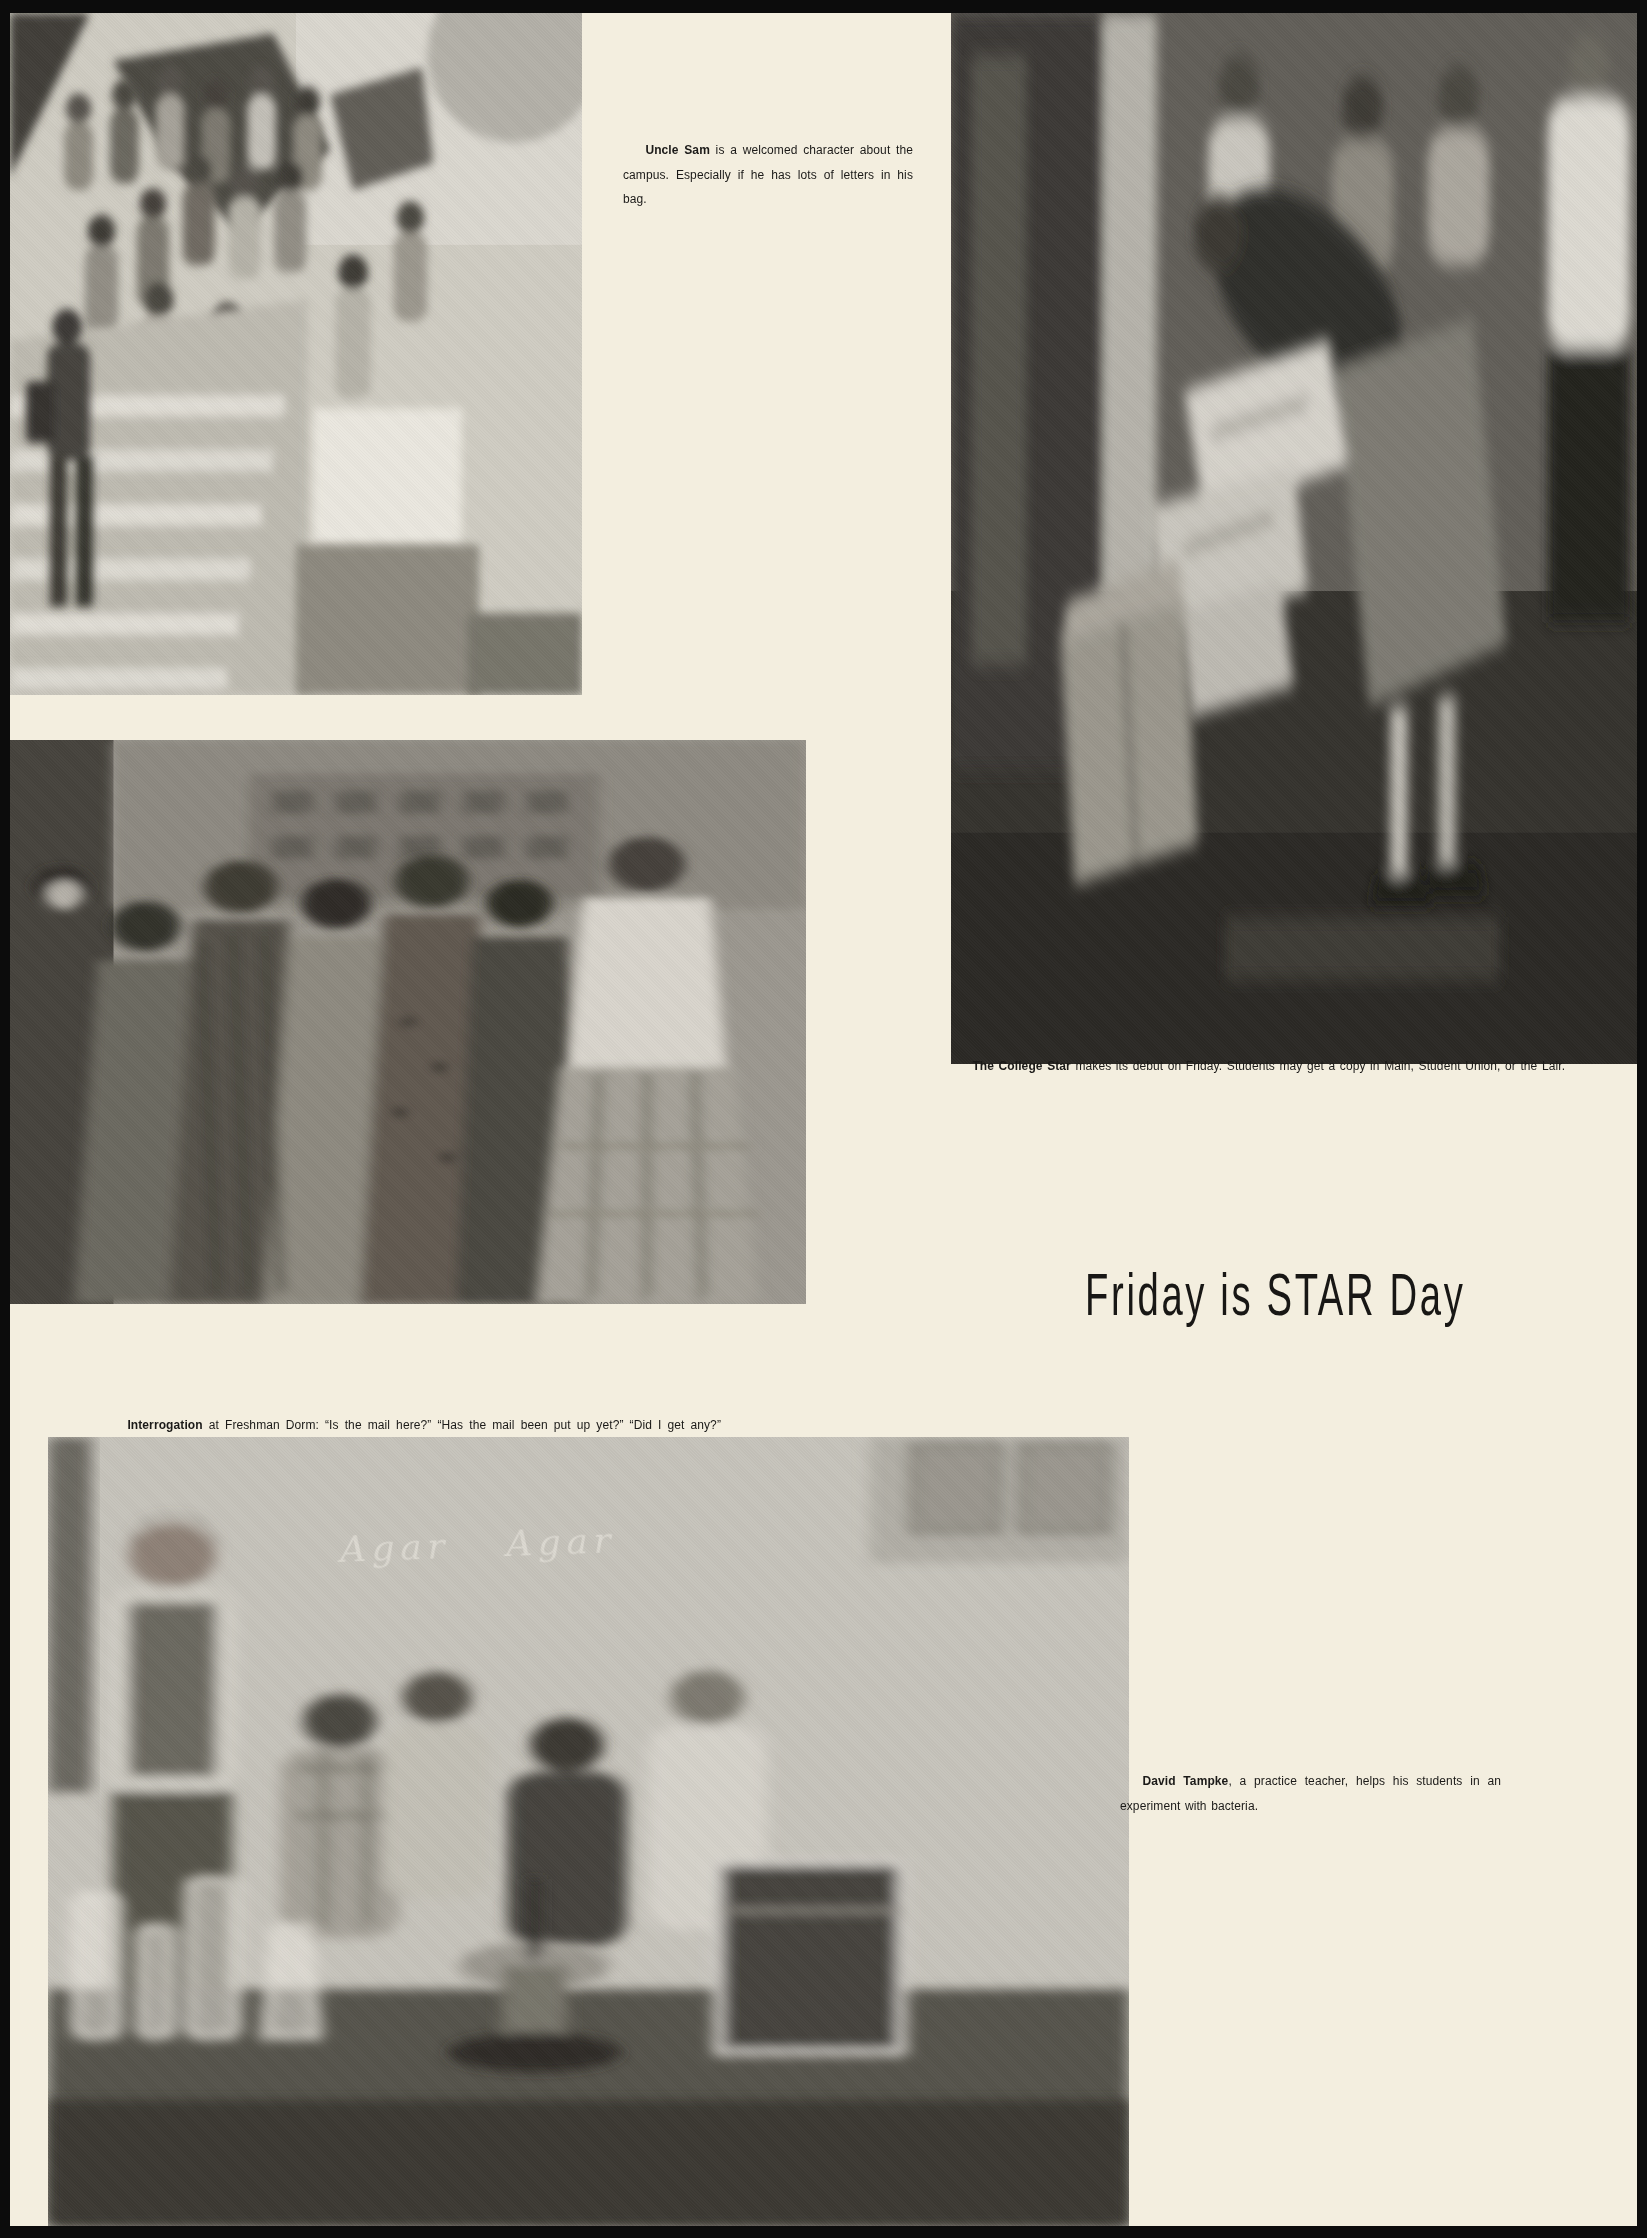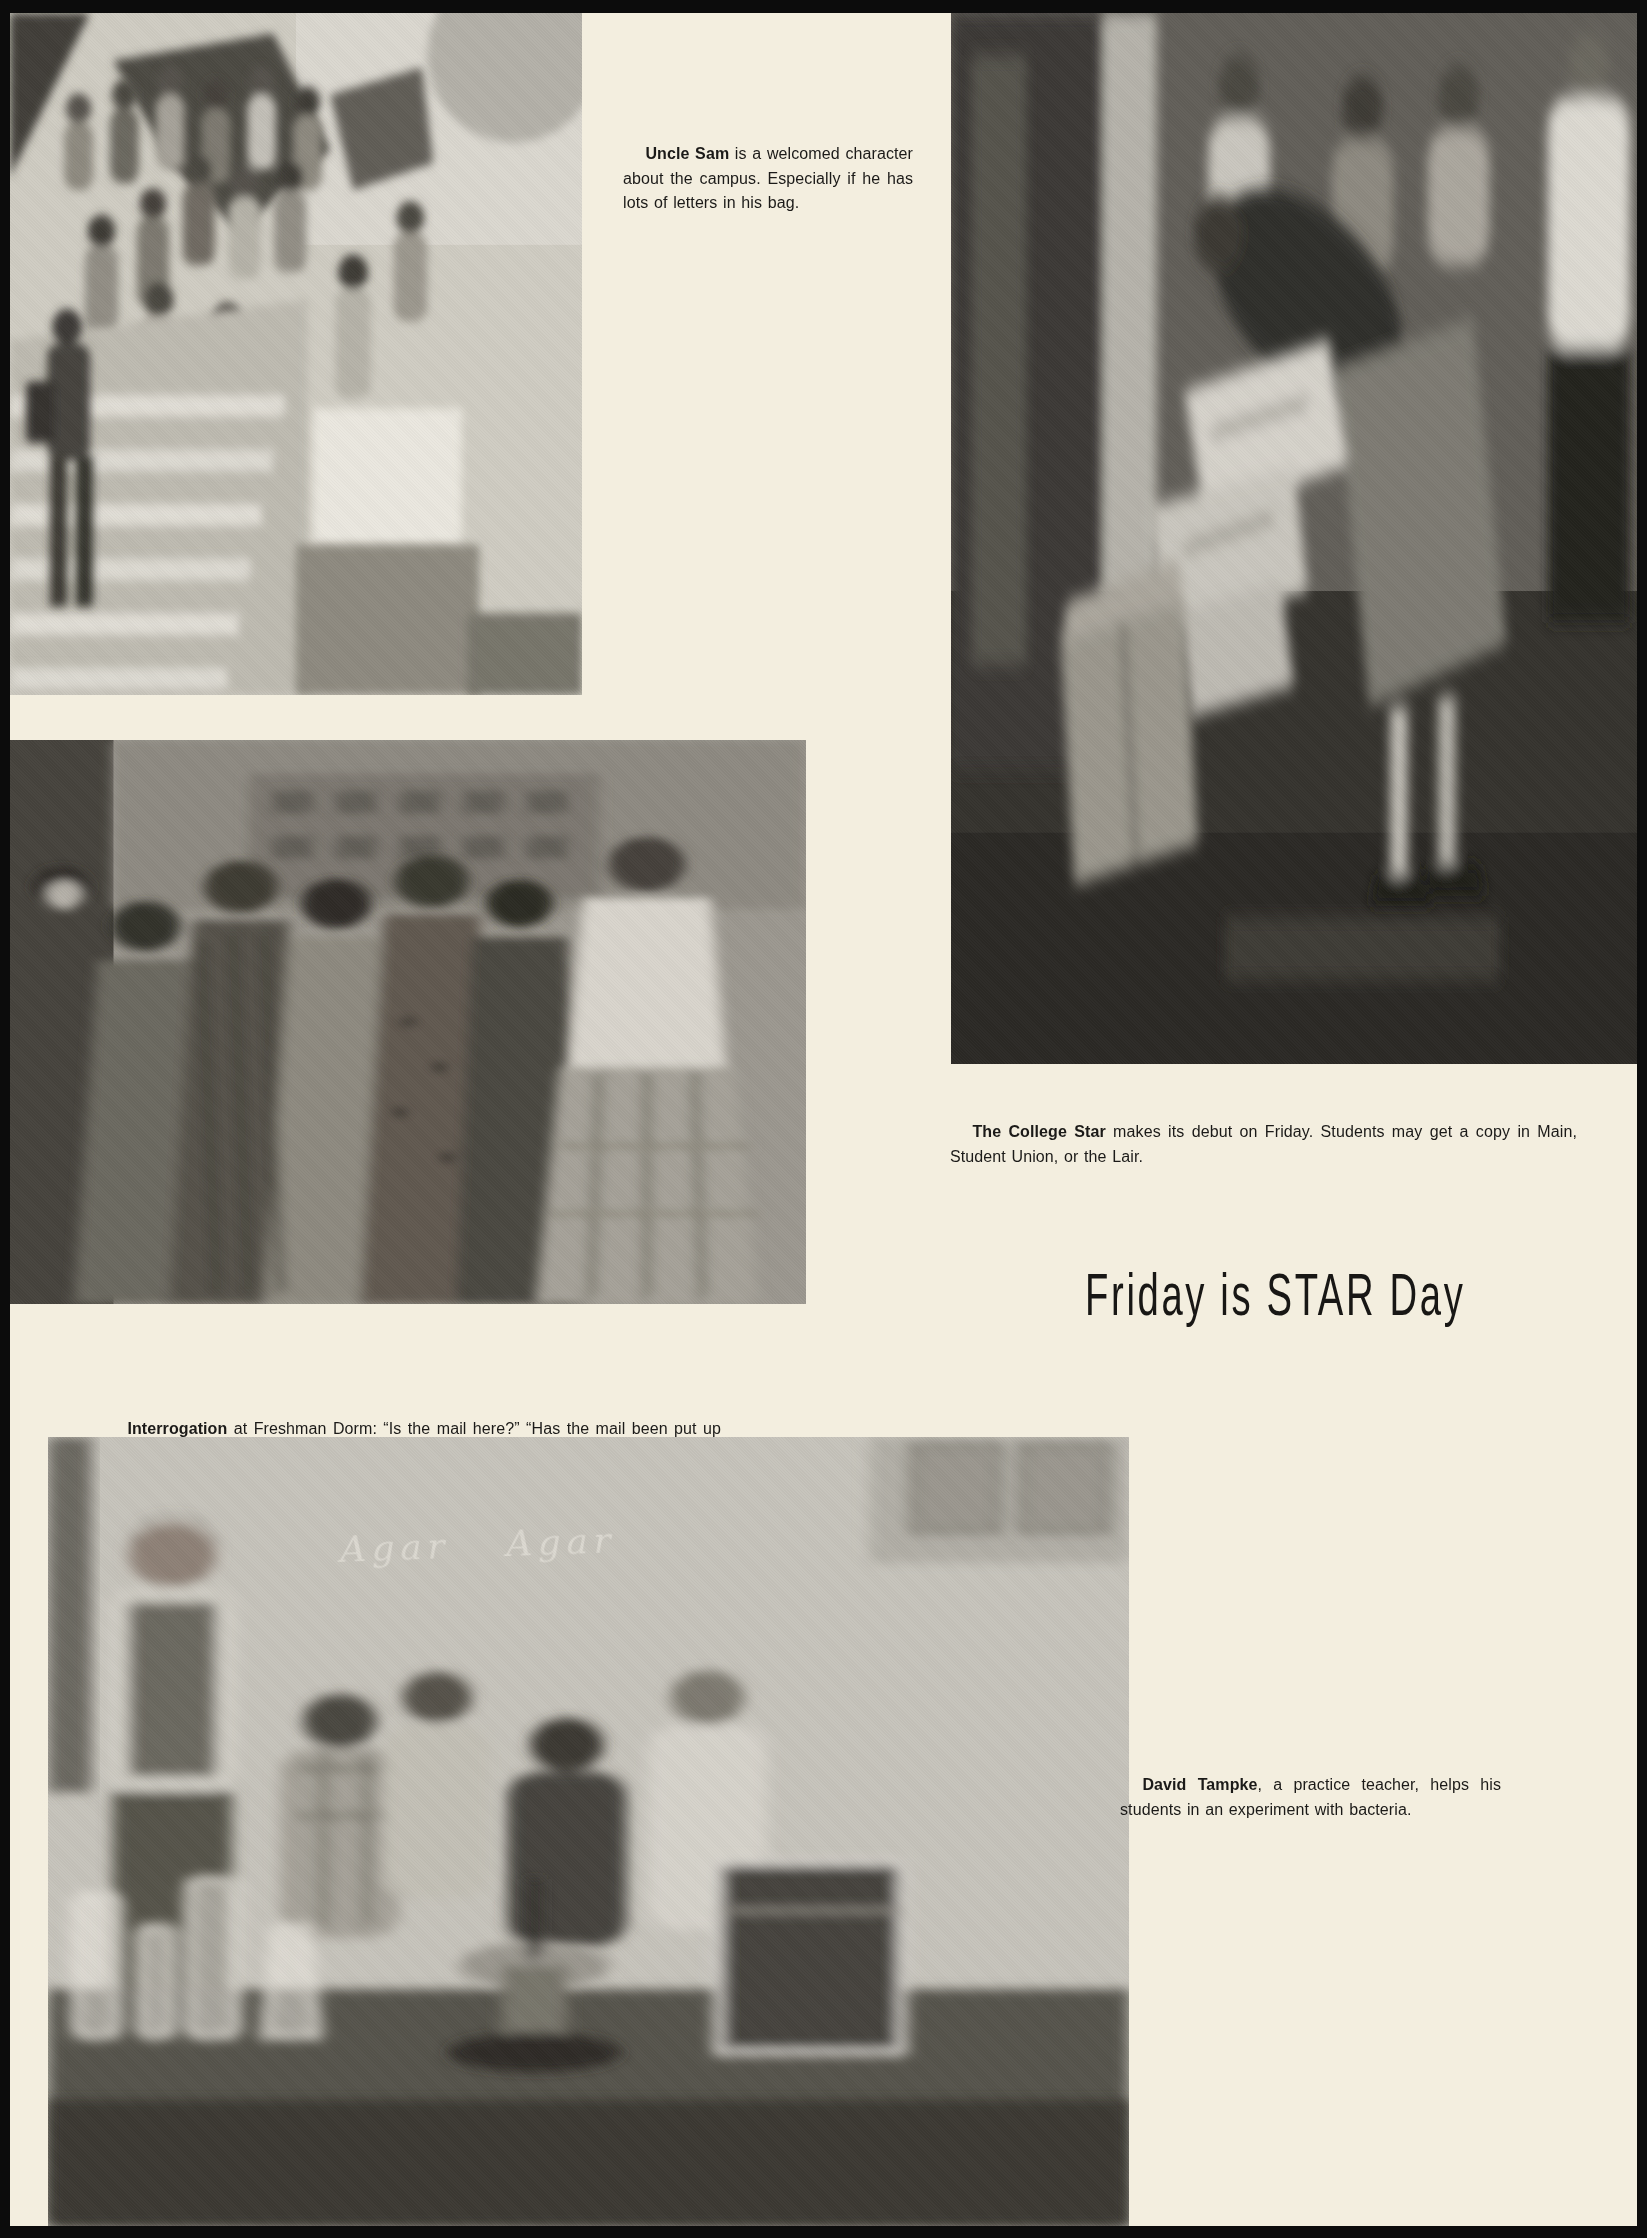--- a/index.html
+++ b/index.html
@@ -23,21 +23,21 @@
   .photo{
     position:absolute;overflow:hidden;background:#b5b2aa;
   }
   .photo svg{position:absolute;inset:0;width:100%;height:100%;}
   .halftone{
     position:absolute;inset:0;pointer-events:none;opacity:.5;
     background-image:repeating-linear-gradient(45deg, rgba(40,38,34,.06) 0 1.1px, rgba(255,255,250,.05) 1.1px 2.2px);
   }
   .caption{
     position:absolute;color:#1b1a18;
-    font-size:16px;line-height:24.6px;
+    font-size:12px;line-height:24.6px;
     text-align:justify;text-indent:22.4px;
     letter-spacing:0.1px;word-spacing:1.1px;
   }
   .caption .lead{font-weight:700;}
   .headline{
     position:absolute;left:1085px;top:1260px;white-space:nowrap;
     color:#181715;font-weight:400;font-size:49px;letter-spacing:3.4px;
     transform:scale(0.78,1.22);transform-origin:0 0;
   }
   .chalk{
@@ -180,21 +180,21 @@
 
     <rect x="40" y="86" width="40" height="6" fill="#3c3a34" filter="url(#b2)"></rect>
   </svg>
   <div class="halftone"></div>
 </div>
 
 <p class="caption" style="left:623px;top:126px;width:290px;">
   <span class="lead">Uncle Sam</span><span> is a welcomed character about the campus. Especially if he has lots of letters in his bag.</span>
 </p>
 
-<p class="caption" style="left:950px;top:1104px;width:627px;">
+<p class="caption" style="left:950px;top:1042px;width:627px;">
   <span class="lead">The College Star</span><span> makes its debut on Friday. Students may get a copy in Main, Student Union, or the Lair.</span>
 </p>
 
 <div class="headline">Friday is STAR Day</div>
 
 <div class="photo" style="left:10px;top:740px;width:796px;height:564px;">
   <svg viewBox="0 0 100 100" preserveAspectRatio="none">
     <defs>
         <filter id="b3" x="-20%" y="-20%" width="140%" height="140%">
           <feGaussianBlur stdDeviation="0.8"></feGaussianBlur>

